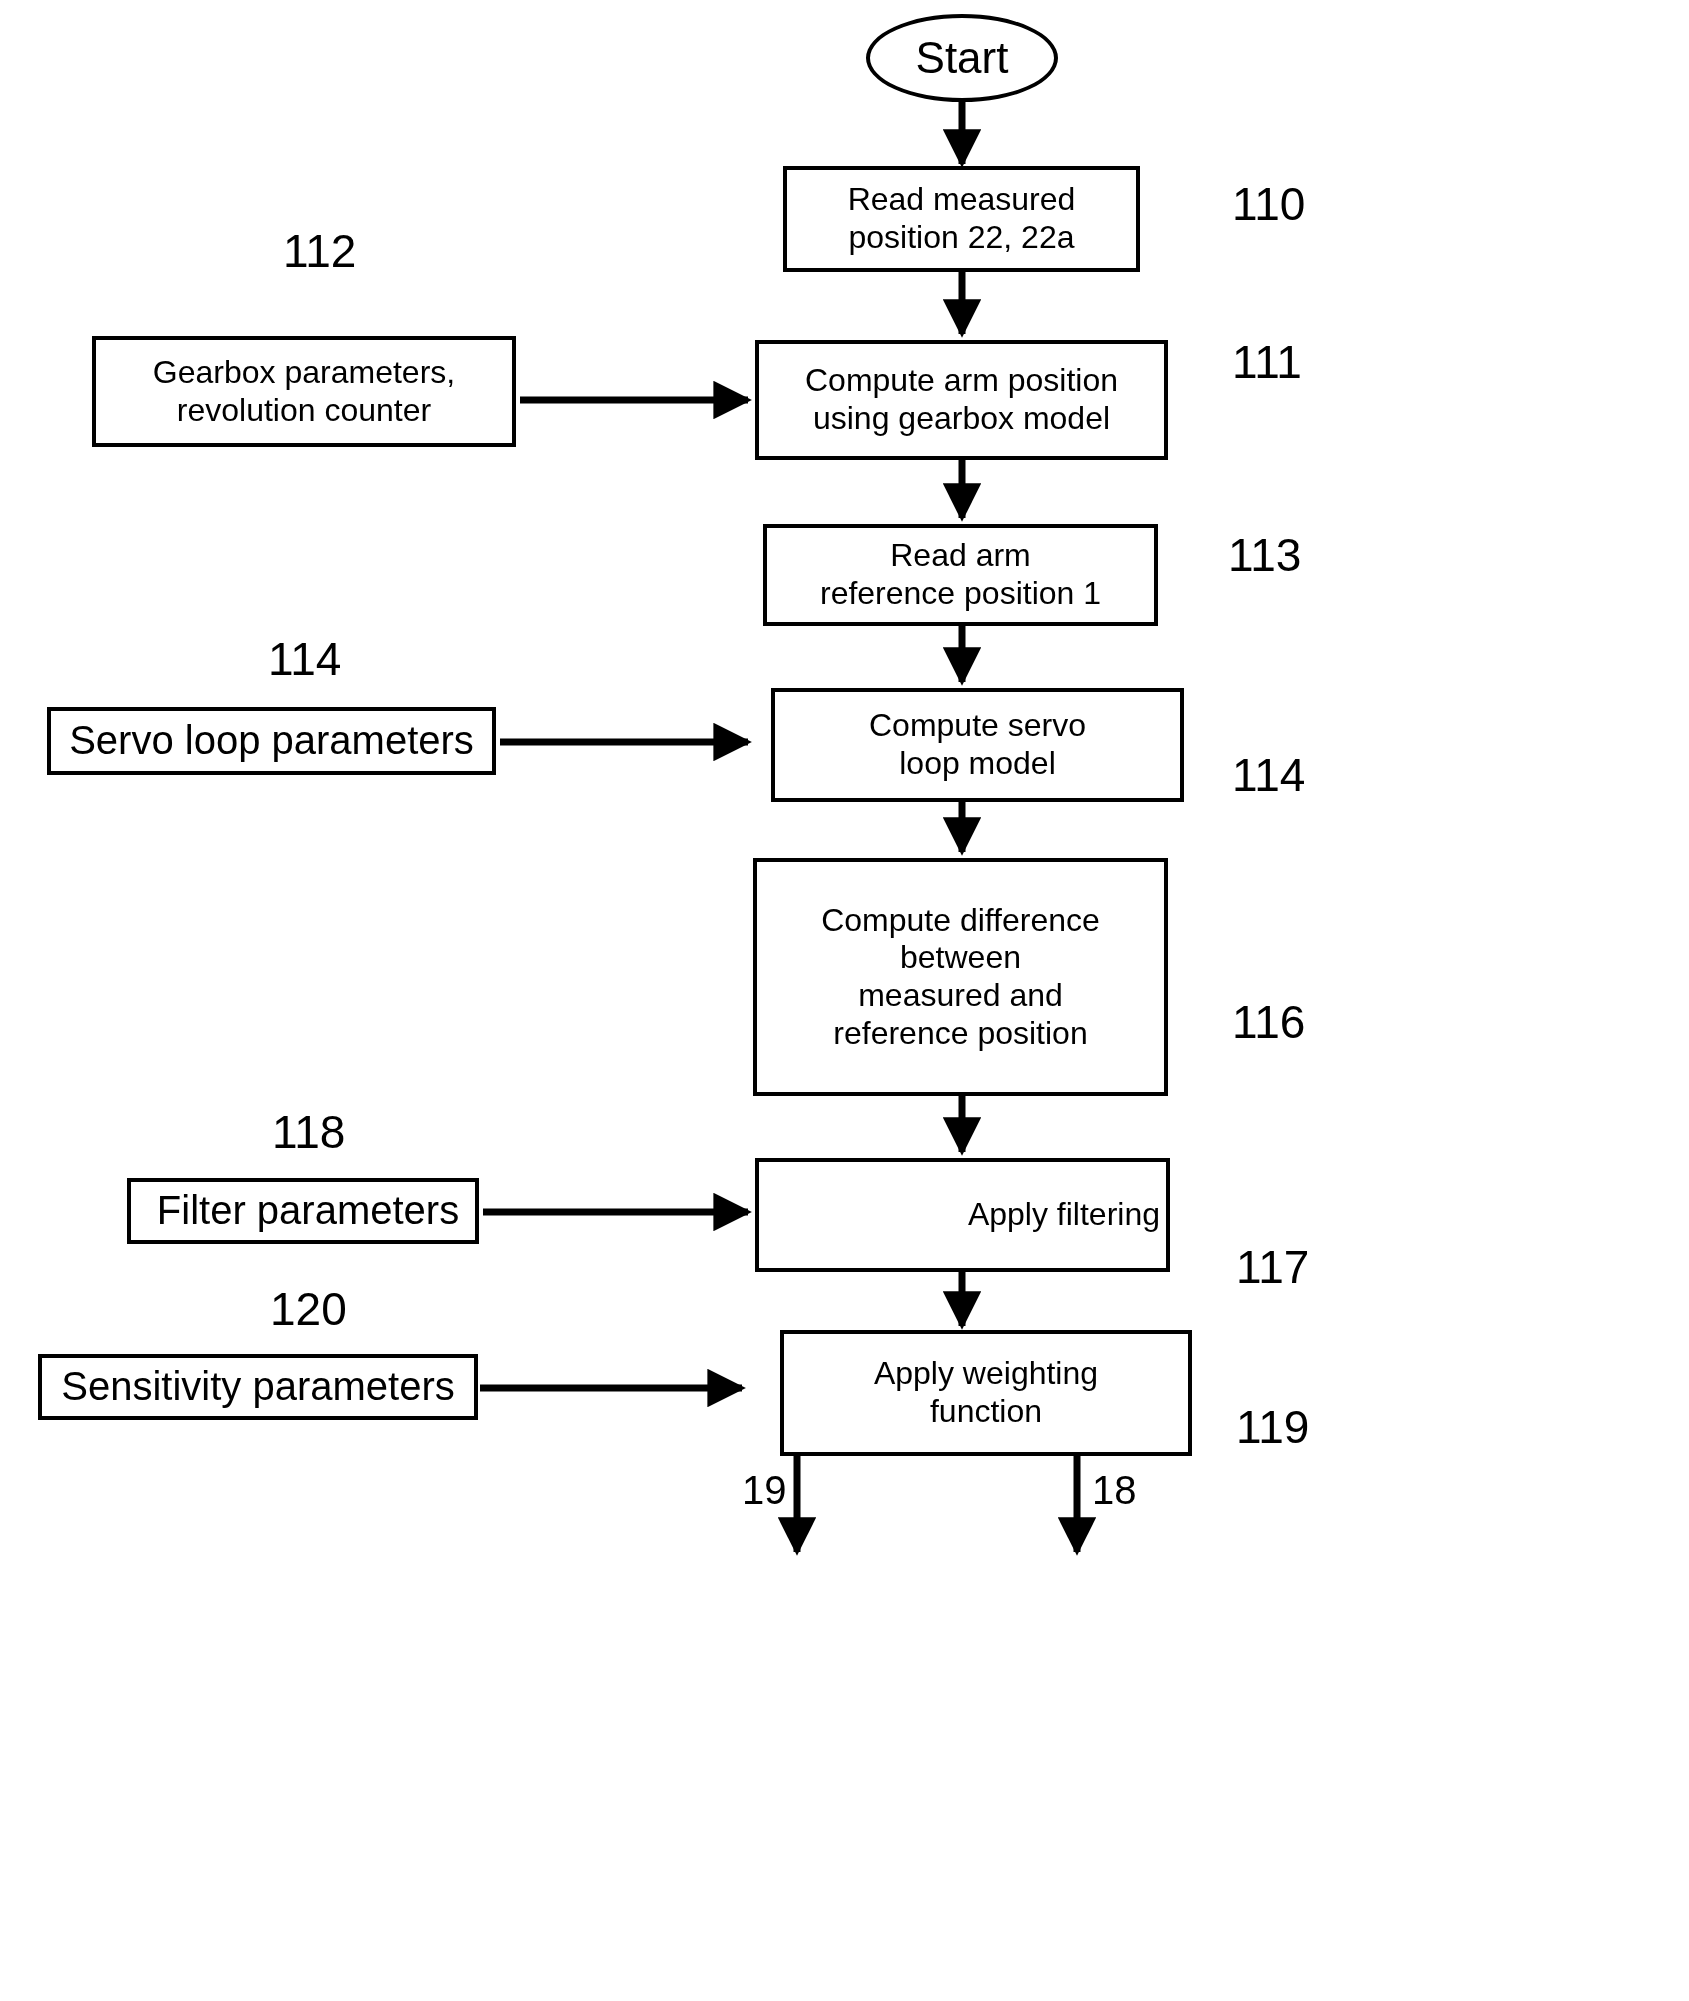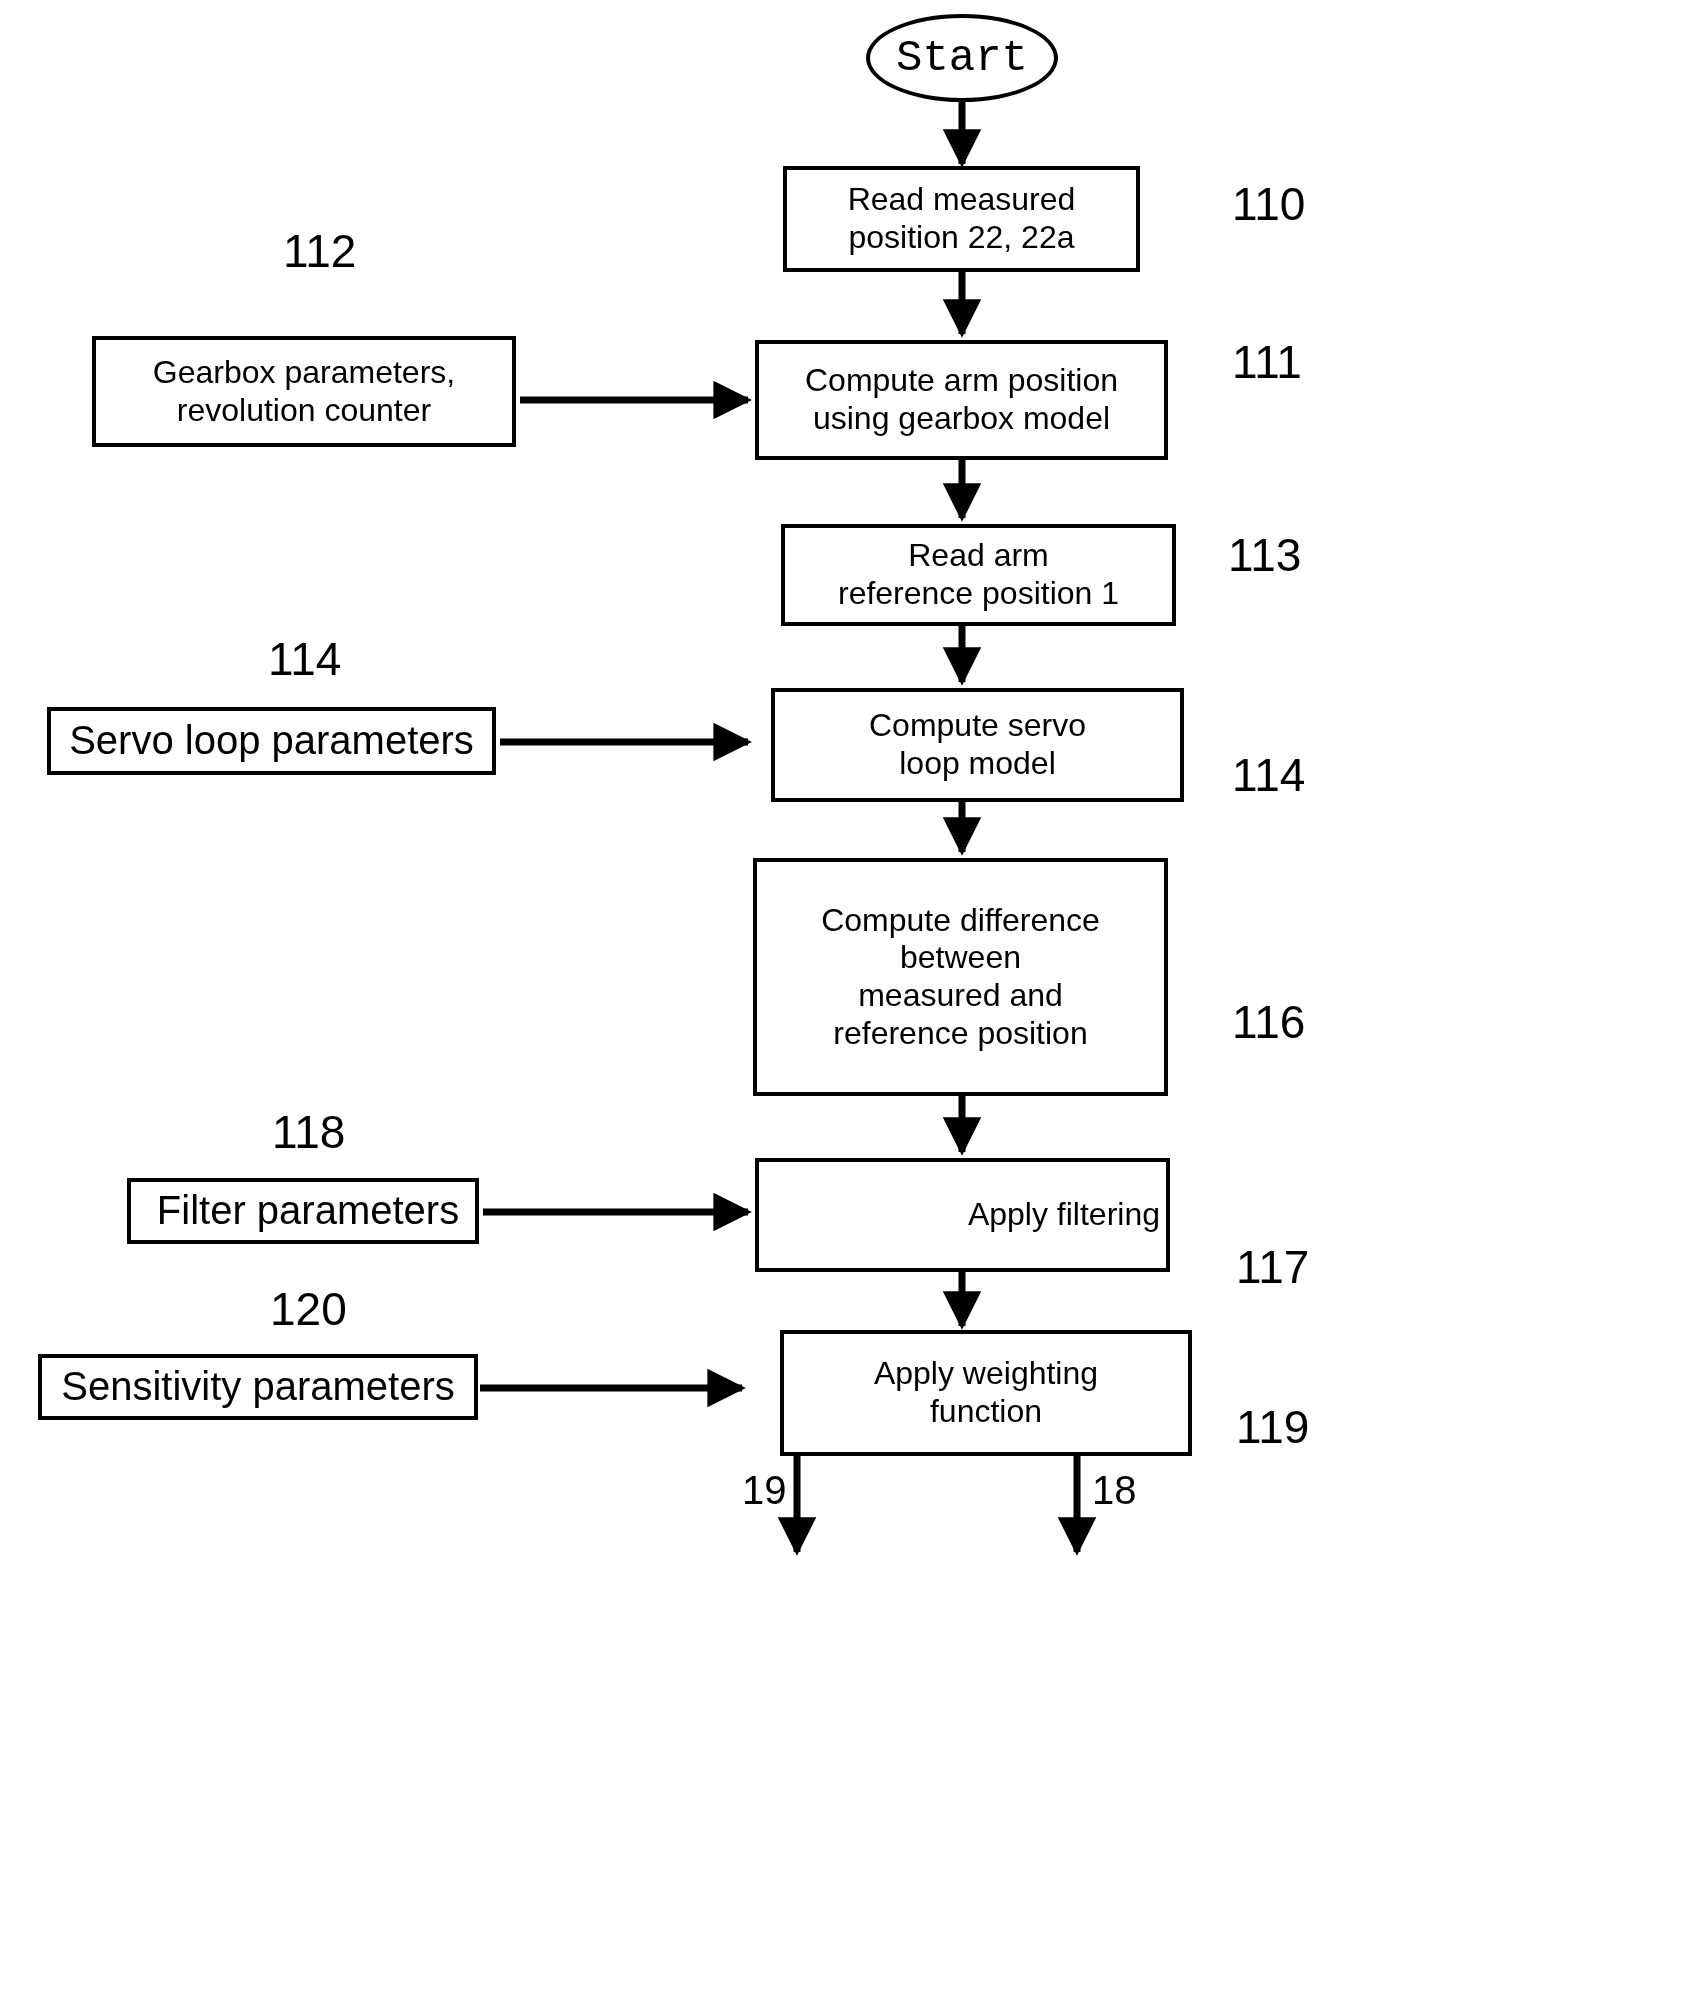--- a/index.html
+++ b/index.html
@@ -37,21 +37,20 @@
     position: absolute;
     box-sizing: border-box;
     border: 4px solid #000000;
     border-radius: 50%;
     background: #ffffff;
     display: flex;
     align-items: center;
     justify-content: center;
     font-size: 44px;
     text-align: center;
-    font-family: Liberation Mono, monospace;
   }
   .refnum {
     position: absolute;
     font-size: 46px;
     color: #000;
     white-space: nowrap;
   }
   .exitlabel {
     position: absolute;
     font-size: 40px;
@@ -112,21 +111,21 @@
   <div class="node" style="left:783px; top:166px; width:357px; height:106px;">
     <span style="white-space:pre-line;">Read measured
 position 22, 22a</span>
   </div>
 
   <div class="node" style="left:755px; top:340px; width:413px; height:120px;">
     <span style="white-space:pre-line;">Compute arm position
 using gearbox model</span>
   </div>
 
-  <div class="node" style="left:763px; top:524px; width:395px; height:102px;margin-left:18px;">
+  <div class="node" style="left:763px; top:524px; width:395px; height:102px;">
     <span style="white-space:pre-line;">Read arm
 reference position 1</span>
   </div>
 
   <div class="node" style="left:755px; top:688px; width:413px; height:114px;margin-left:16px;">
     <span style="white-space:pre-line;">Compute servo
 loop model</span>
   </div>
 
   <div class="node" style="left:753px; top:858px; width:415px; height:238px;">

